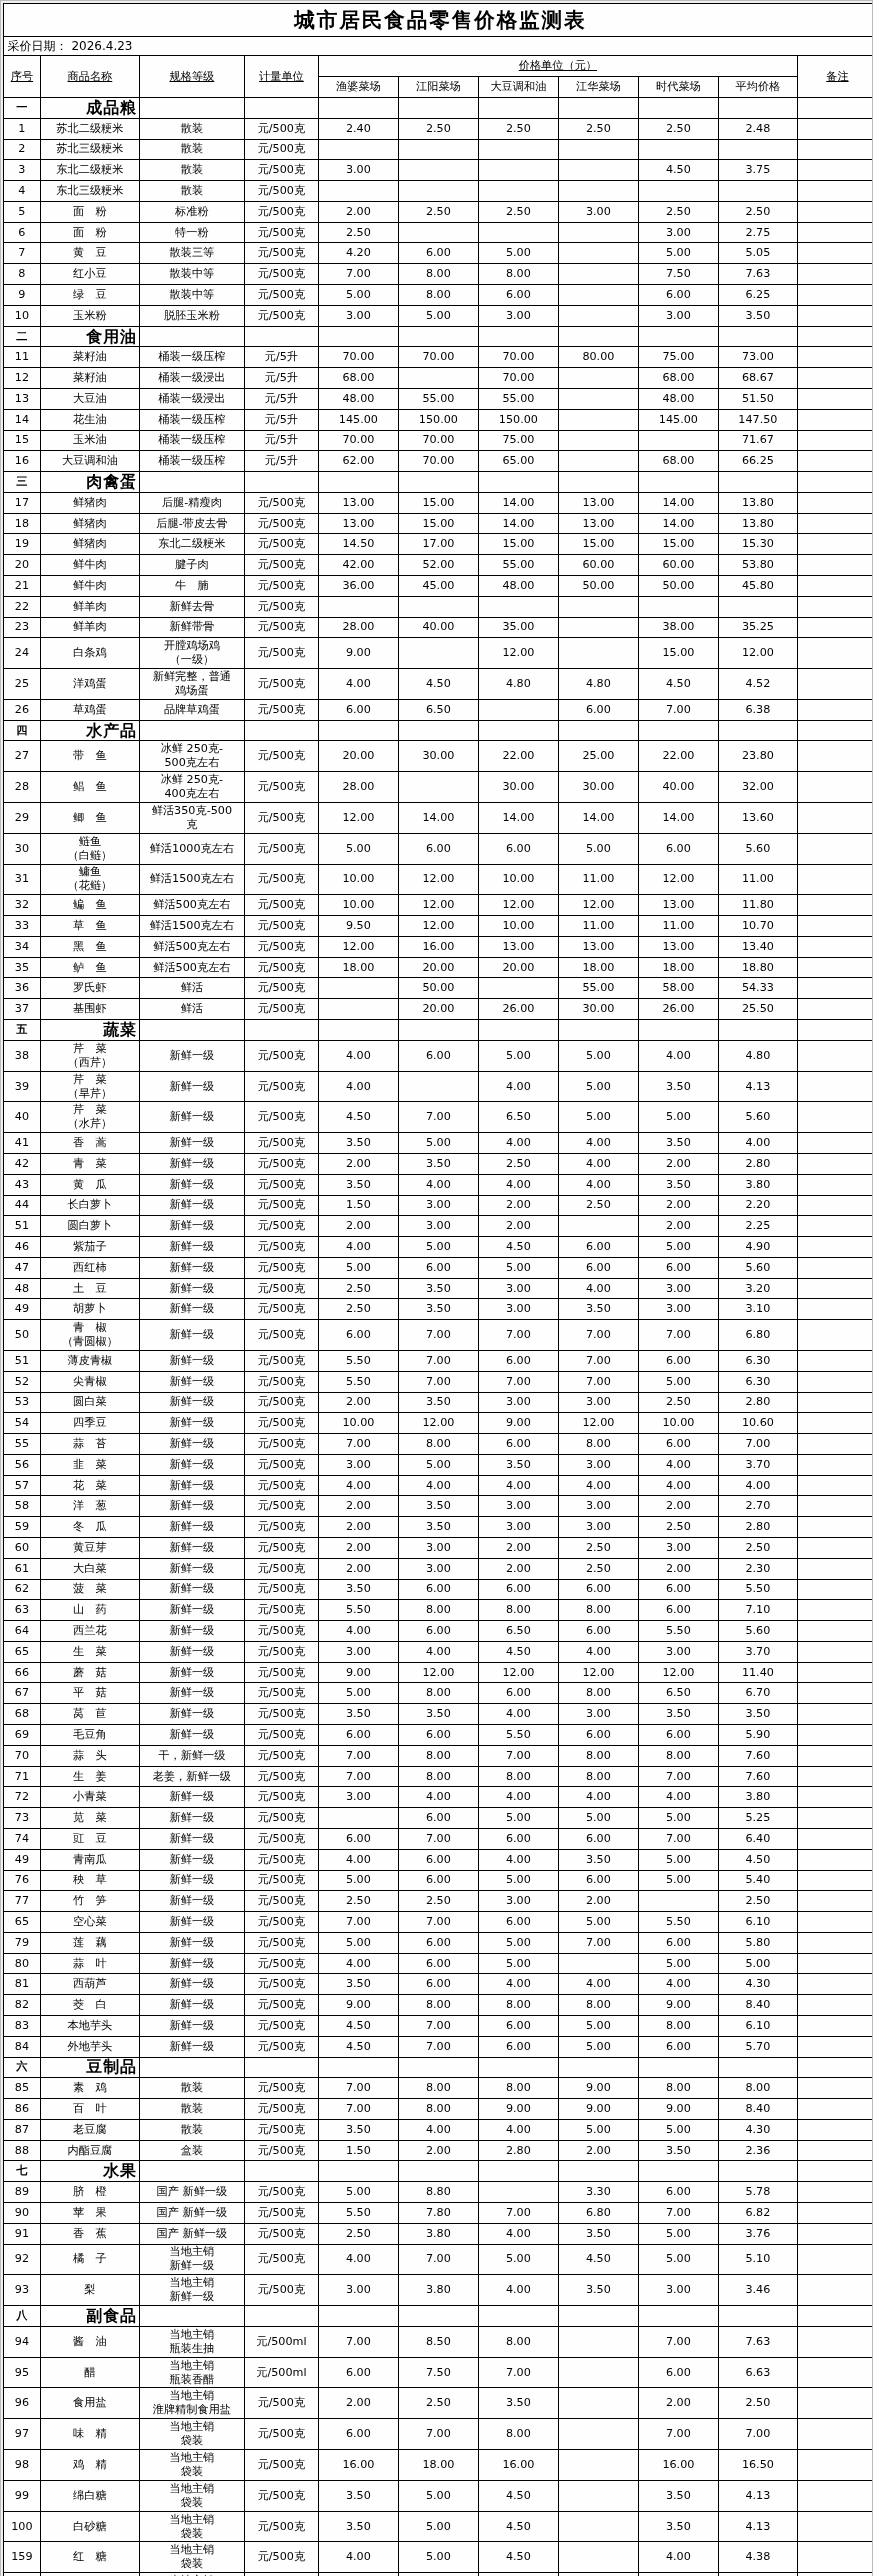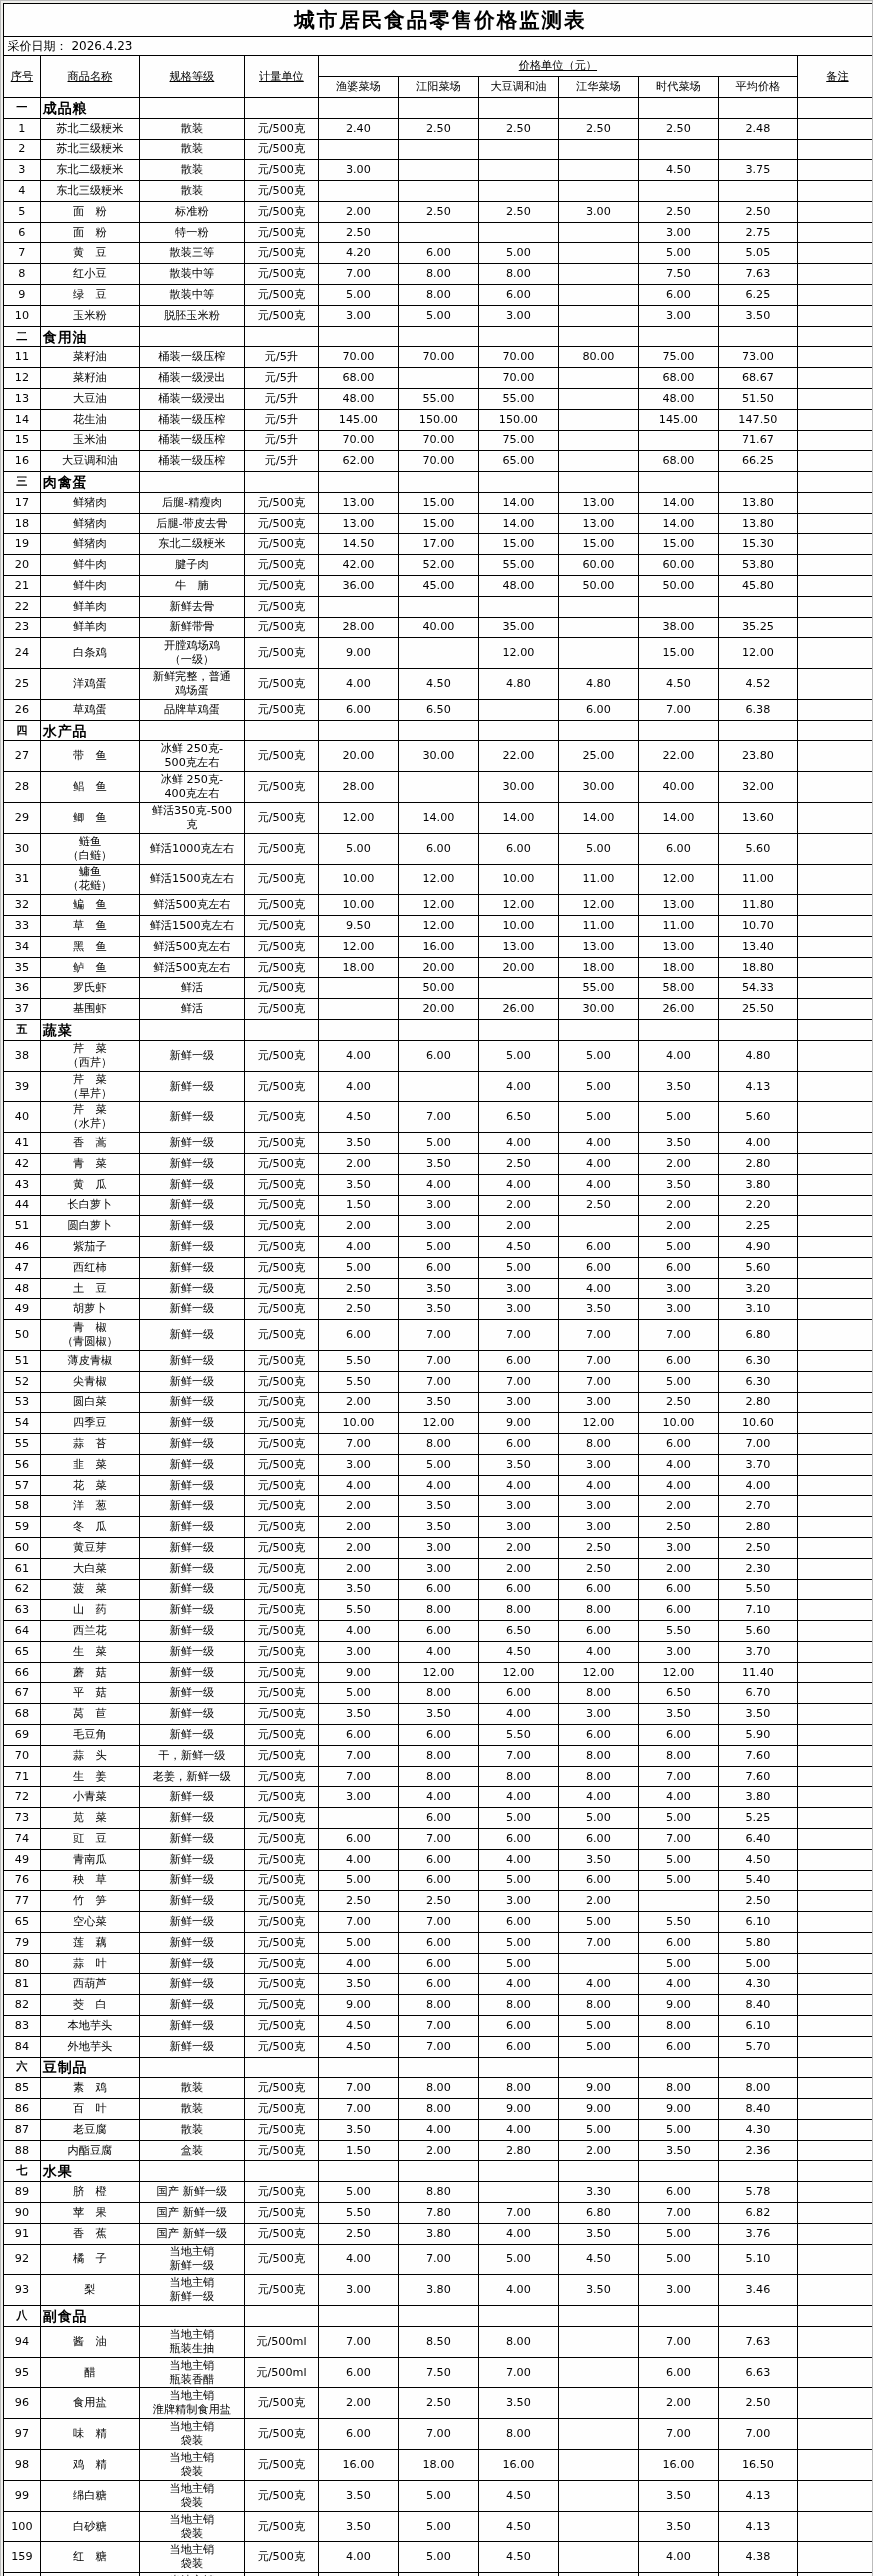--- a/index.html
+++ b/index.html
@@ -41,21 +41,21 @@
   .date-cell{
     text-align:left !important;
     font-size:12px !important;
     height:17px !important;
     padding-left:3.7px !important;
   }
   th.group-header{font-size:13px;height:18.7px;text-decoration:underline;}
   th.market-header{font-size:12px;}
   th.head{font-size:12px;text-decoration:underline;}
   tr.section td{font-weight:bold;}
-  tr.section td.c1{font-size:14px;text-align:left;letter-spacing:0.9px;}
+  tr.section td.c1{font-size:16px;text-align:right;letter-spacing:0.9px;}
 </style>
 </head>
 <body>
 
 <div class="sheet">
   <table class="price-table">
     <colgroup>
       <col style="width:37px">
         <col style="width:99px">
         <col style="width:105px">

